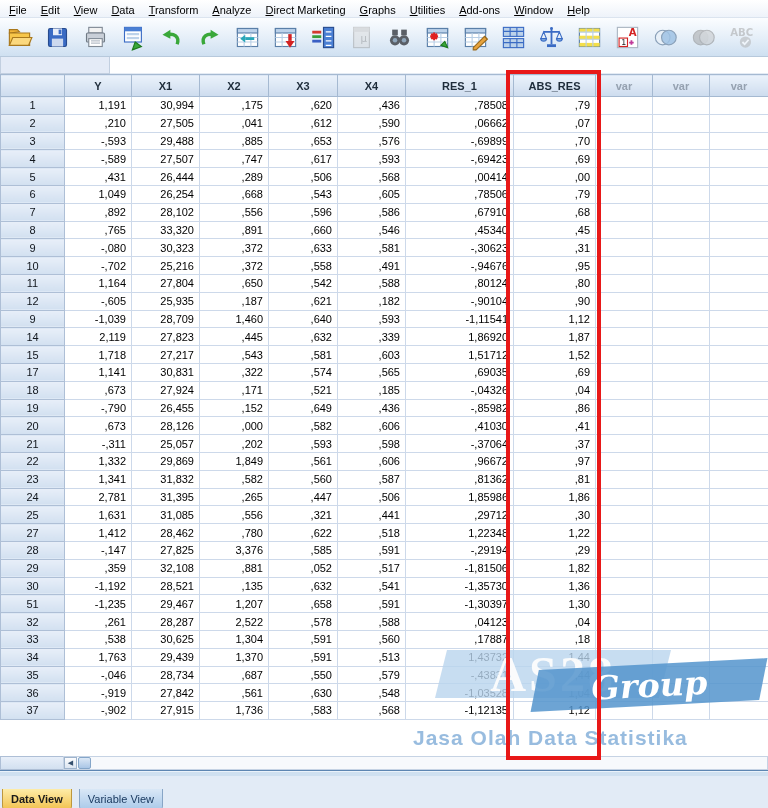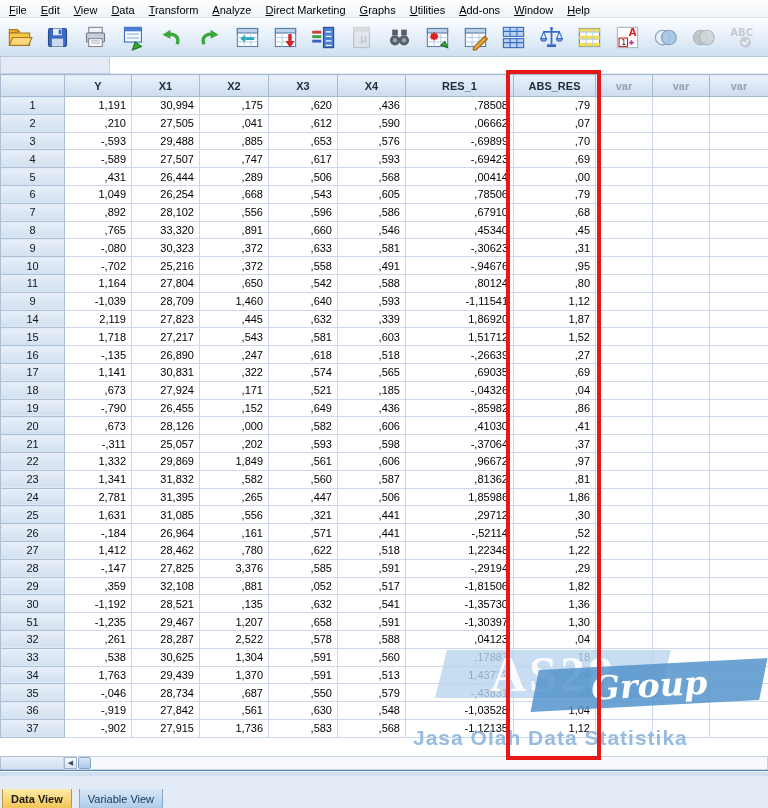--- a/index.html
+++ b/index.html
@@ -430,20 +430,33 @@
             <td>,650</td>
             <td>,542</td>
             <td>,588</td>
             <td>,80124</td>
             <td>,80</td>
             <td class="empty"></td>
             <td class="empty"></td>
             <td class="empty"></td>
           </tr>
           <tr>
+            <td class="rownum">12</td>
+            <td>-,605</td>
+            <td>25,935</td>
+            <td>,187</td>
+            <td>,621</td>
+            <td>,182</td>
+            <td>-,90104</td>
+            <td>,90</td>
+            <td class="empty"></td>
+            <td class="empty"></td>
+            <td class="empty"></td>
+          </tr>
+          <tr>
             <td class="rownum">9</td>
             <td>-1,039</td>
             <td>28,709</td>
             <td>1,460</td>
             <td>,640</td>
             <td>,593</td>
             <td>-1,11541</td>
             <td>1,12</td>
             <td class="empty"></td>
             <td class="empty"></td>
@@ -469,33 +482,20 @@
             <td>,543</td>
             <td>,581</td>
             <td>,603</td>
             <td>1,51712</td>
             <td>1,52</td>
             <td class="empty"></td>
             <td class="empty"></td>
             <td class="empty"></td>
           </tr>
           <tr>
-            <td class="rownum">16</td>
-            <td>-,135</td>
-            <td>26,890</td>
-            <td>,247</td>
-            <td>,618</td>
-            <td>,518</td>
-            <td>-,26639</td>
-            <td>,27</td>
-            <td class="empty"></td>
-            <td class="empty"></td>
-            <td class="empty"></td>
-          </tr>
-          <tr>
             <td class="rownum">17</td>
             <td>1,141</td>
             <td>30,831</td>
             <td>,322</td>
             <td>,574</td>
             <td>,565</td>
             <td>,69035</td>
             <td>,69</td>
             <td class="empty"></td>
             <td class="empty"></td>
@@ -599,33 +599,20 @@
             <td>,556</td>
             <td>,321</td>
             <td>,441</td>
             <td>,29712</td>
             <td>,30</td>
             <td class="empty"></td>
             <td class="empty"></td>
             <td class="empty"></td>
           </tr>
           <tr>
-            <td class="rownum">26</td>
-            <td>-,184</td>
-            <td>26,964</td>
-            <td>,161</td>
-            <td>,571</td>
-            <td>,441</td>
-            <td>-,52114</td>
-            <td>,52</td>
-            <td class="empty"></td>
-            <td class="empty"></td>
-            <td class="empty"></td>
-          </tr>
-          <tr>
             <td class="rownum">27</td>
             <td>1,412</td>
             <td>28,462</td>
             <td>,780</td>
             <td>,622</td>
             <td>,518</td>
             <td>1,22348</td>
             <td>1,22</td>
             <td class="empty"></td>
             <td class="empty"></td>

